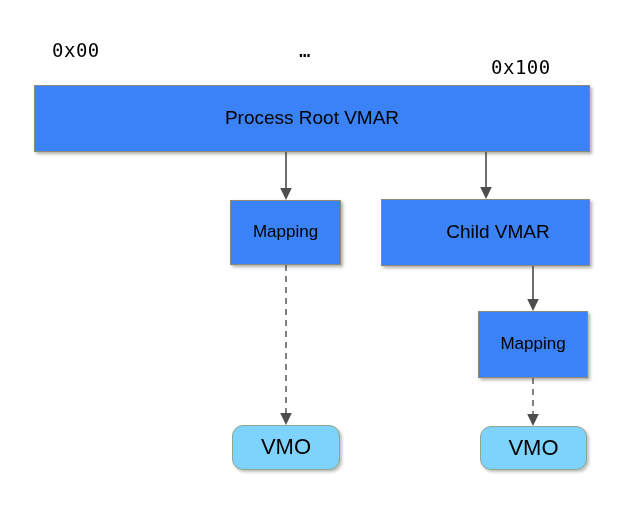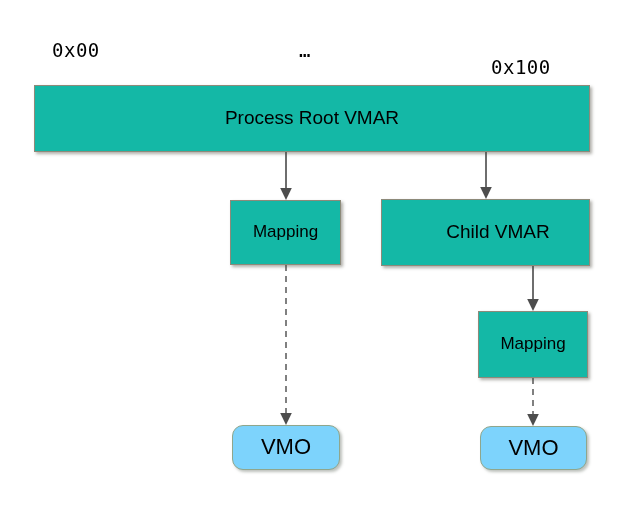--- a/index.html
+++ b/index.html
@@ -30,21 +30,21 @@
     box-sizing: border-box;
     display: flex;
     align-items: center;
     justify-content: center;
     color: #000000;
     font-family: "Liberation Sans", sans-serif;
     text-align: center;
     line-height: 1.2;
   }
   .node-vmar {
-    background: #14b8a6;
+    background: #3b82f6;
     border: 1px solid #8D8A7A;
     box-shadow: 2px 2px 3px rgba(80,78,66,0.45);
   }
   .node-vmo {
     background: #7dd3fc;
     border: 1px solid #8FA68C;
     border-radius: 11px;
     box-shadow: 2px 2px 3px rgba(90,100,88,0.40);
   }
   .edge {

